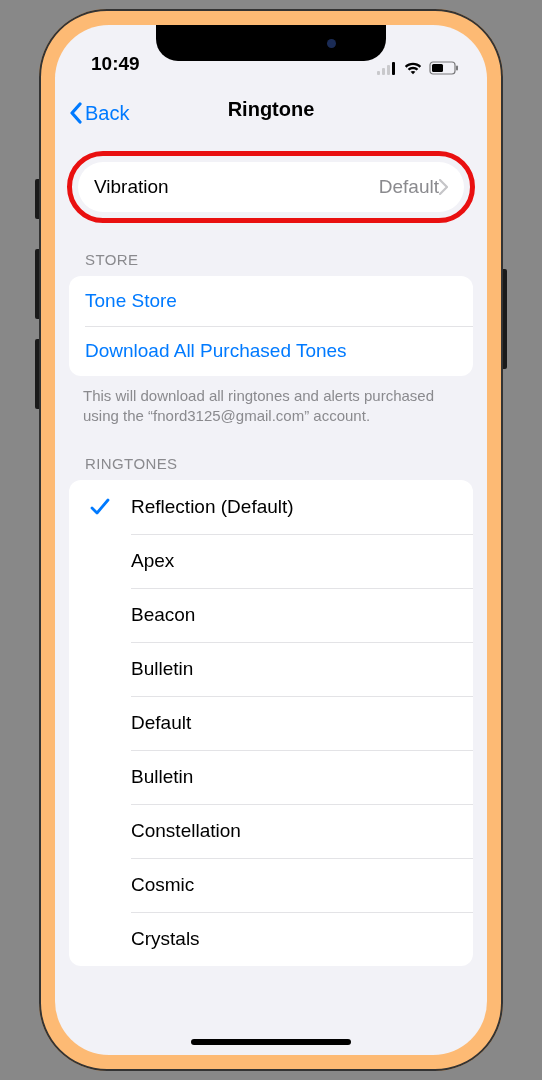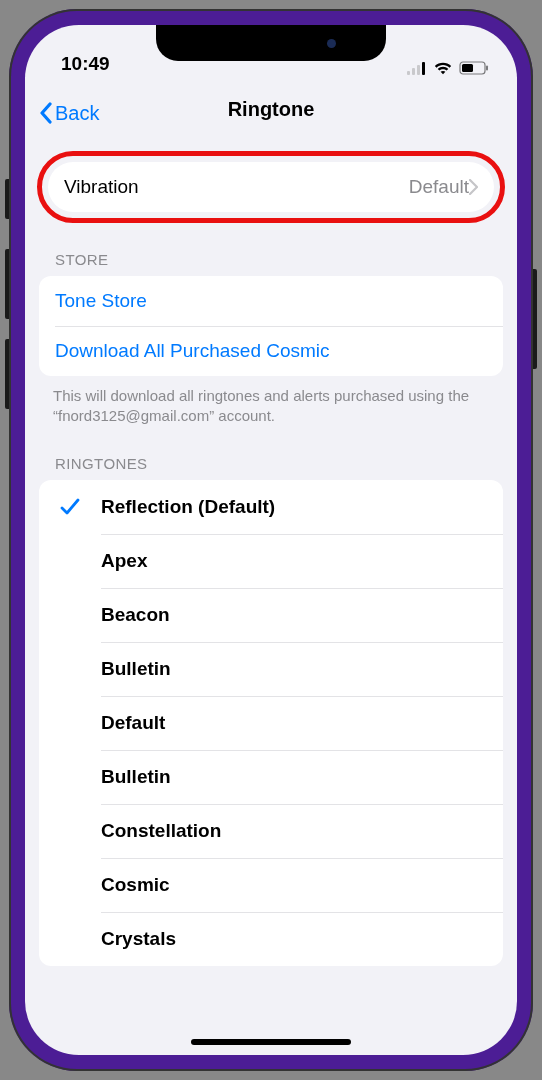--- a/index.html
+++ b/index.html
@@ -6,23 +6,23 @@
   body {
     background: #888;
     font-family: -apple-system, "Helvetica Neue", Helvetica, Arial, sans-serif;
     width: 542px;
     height: 1080px;
     display: flex;
     align-items: center;
     justify-content: center;
   }
   .phone-frame {
-    width: 524px;
+    width: 464px;
     height: 1062px;
-    background: #4c1d95;
+    background: #fdba74;
     border-radius: 68px;
     padding: 16px;
     position: relative;
     box-shadow: inset 0 0 0 2px #333;
   }
   .side-btn {
     position: absolute;
     left: -4px;
     width: 4px;
     background: #1a1a1a;
@@ -143,21 +143,20 @@
     font-size: 15px;
     color: #8a8a8e;
     padding: 10px 28px 0 28px;
     line-height: 1.35;
   }
   .ringtone-list {
     background:#fff;
     border-radius:12px;
     margin: 0 14px;
     overflow:hidden;
-    font-weight:bold;
   }
   .rt-row {
     display:flex;
     align-items:center;
     min-height:54px;
     padding: 0 16px 0 0;
     font-size:19px;
     color:#000;
     position:relative;
   }
@@ -257,21 +256,21 @@
           </div>
         </div>
       </div>
 
       <div class="section-header">STORE</div>
       <div class="cell-group">
         <div class="cell">
           <span class="link">Tone Store</span>
         </div>
         <div class="cell">
-          <span class="link">Download All Purchased Cosmic</span>
+          <span class="link">Download All Purchased Tones</span>
         </div>
       </div>
       <div class="section-footer">This will download all ringtones and alerts purchased using the “fnord3125@gmail.com” account.</div>
 
       <div class="section-header">RINGTONES</div>
       <div class="ringtone-list" id="ringtone-list">
 
       <div class="rt-row">
             <div class="check-col">
               <svg width="20" height="18" viewBox="0 0 20 18">

